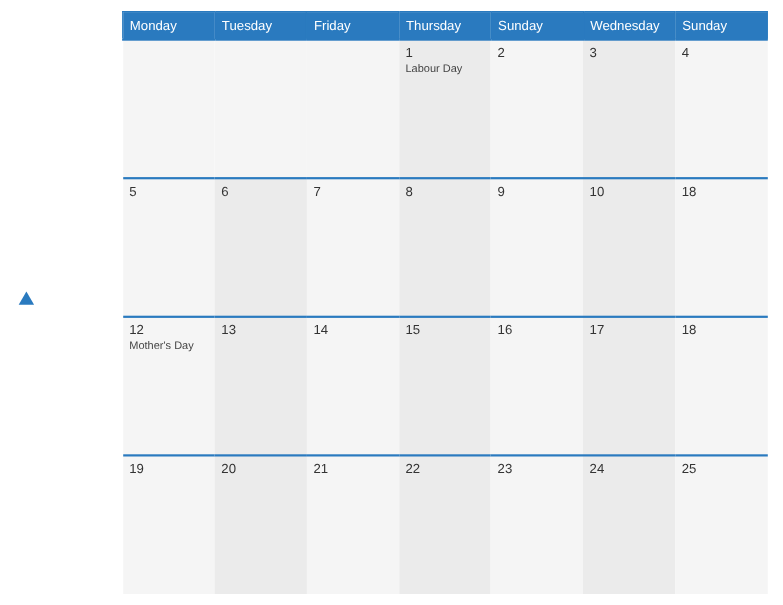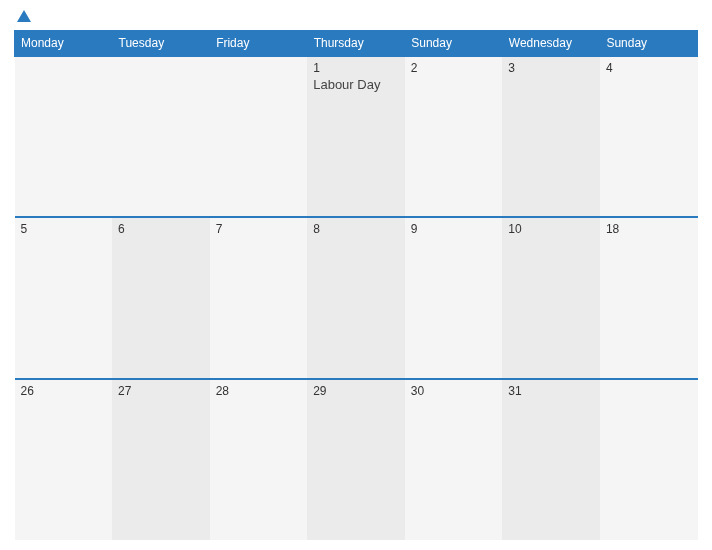--- a/index.html
+++ b/index.html
@@ -8,21 +8,20 @@
       height: 550px;
       background: #fff;
       font-family: Arial, Helvetica, sans-serif;
       overflow: hidden;
     }
     .page {
       width: 712px;
       height: 550px;
       padding: 10px 14px 10px 14px;
       display: flex;
-      flex-direction: column;
     }
     .top-bar {
       display: flex;
       align-items: center;
       justify-content: space-between;
       margin-bottom: 6px;
     }
     .logo {
       display: flex;
       align-items: center;
@@ -90,21 +89,21 @@
     .calendar-table tbody tr td:nth-child(even) {
       background-color: #ebebeb;
     }
     .day-number {
       font-size: 12px;
       color: #333;
       display: block;
       margin-bottom: 2px;
     }
     .holiday-label {
-      font-size: 13px;
+      font-size: 10px;
       color: #444;
       display: block;
     }
     .empty-cell {
       background-color: #f5f5f5 !important;
     }
   </style>
 </head>
 <body>
 
@@ -170,34 +169,60 @@
           </td>
           <td>
             <span class="day-number">10</span>
           </td>
           <td>
             <span class="day-number">18</span>
           </td>
         </tr>
         <tr>
           <td>
-            <span class="day-number">26</span>
-          </td>
-          <td>
-            <span class="day-number">27</span>
-          </td>
-          <td>
-            <span class="day-number">28</span>
-          </td>
-          <td>
-            <span class="day-number">29</span>
-          </td>
-          <td>
-            <span class="day-number">30</span>
-          </td>
-          <td>
-            <span class="day-number">31</span>
-          </td>
-          <td class="empty-cell"></td>
+            <span class="day-number">12</span>
+            <span class="holiday-label">Mother's Day</span>
+          </td>
+          <td>
+            <span class="day-number">13</span>
+          </td>
+          <td>
+            <span class="day-number">14</span>
+          </td>
+          <td>
+            <span class="day-number">15</span>
+          </td>
+          <td>
+            <span class="day-number">16</span>
+          </td>
+          <td>
+            <span class="day-number">17</span>
+          </td>
+          <td>
+            <span class="day-number">18</span>
+          </td>
+        </tr>
+        <tr>
+          <td>
+            <span class="day-number">19</span>
+          </td>
+          <td>
+            <span class="day-number">20</span>
+          </td>
+          <td>
+            <span class="day-number">21</span>
+          </td>
+          <td>
+            <span class="day-number">22</span>
+          </td>
+          <td>
+            <span class="day-number">23</span>
+          </td>
+          <td>
+            <span class="day-number">24</span>
+          </td>
+          <td>
+            <span class="day-number">25</span>
+          </td>
         </tr>
       </tbody>
   </table>
 </div>
 
 </body></html>

